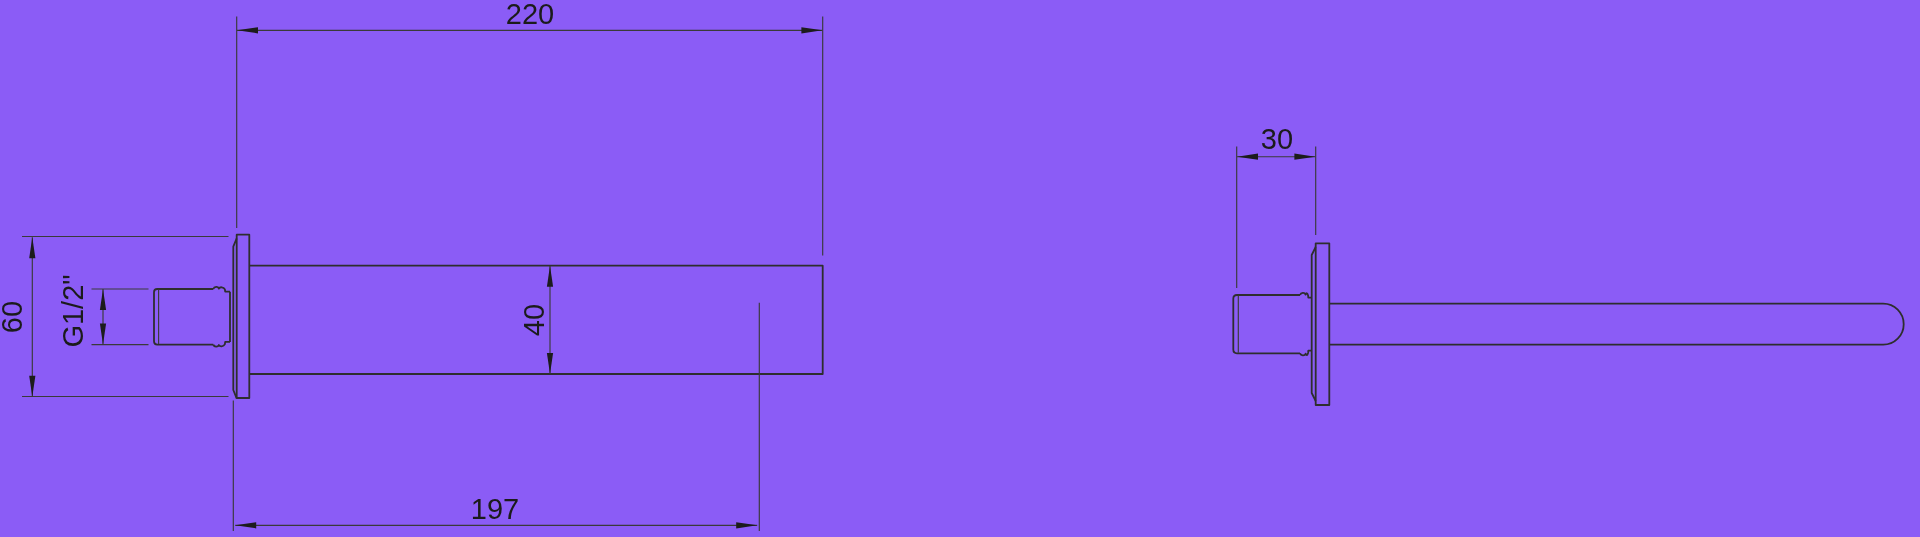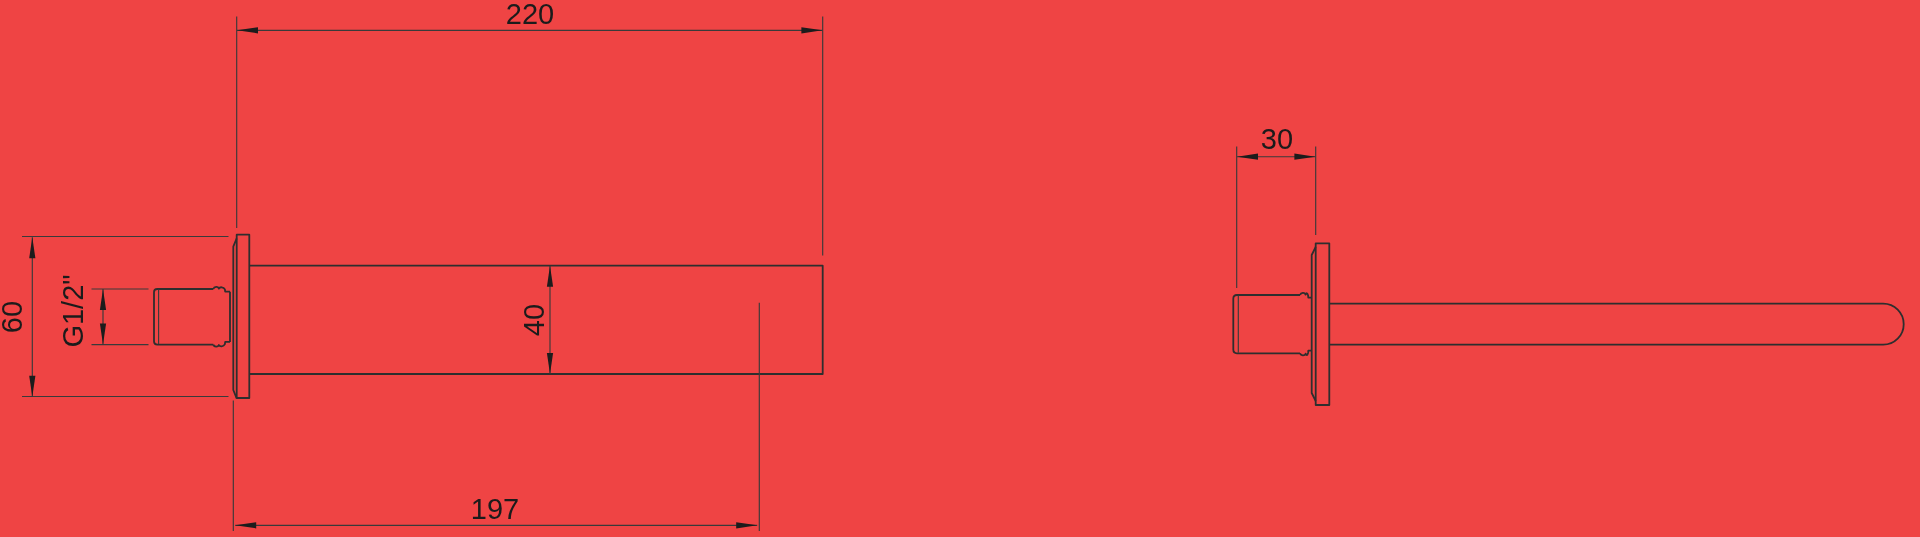--- a/index.html
+++ b/index.html
@@ -4,21 +4,21 @@
 <style>
   html, body {
     margin: 0;
     padding: 0;
     background: #ffffff;
   }
   .drawing-canvas {
     position: relative;
     width: 1920px;
     height: 537px;
-    background: #ef4444;
+    background: #8b5cf6;
     overflow: hidden;
   }
   svg {
     display: block;
     width: 1920px;
     height: 537px;
   }
   .object-line {
     fill: none;
     stroke: #2e2e2e;

